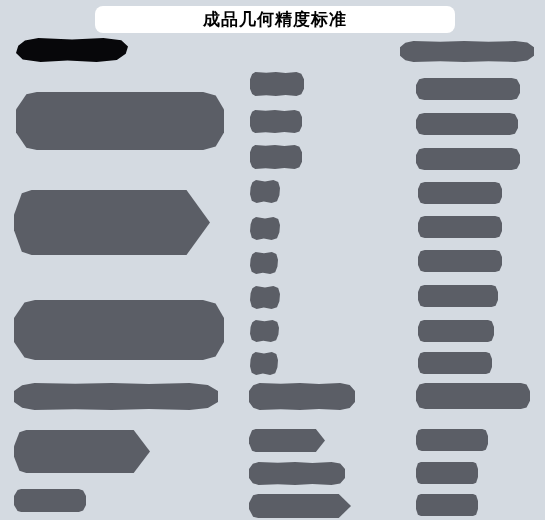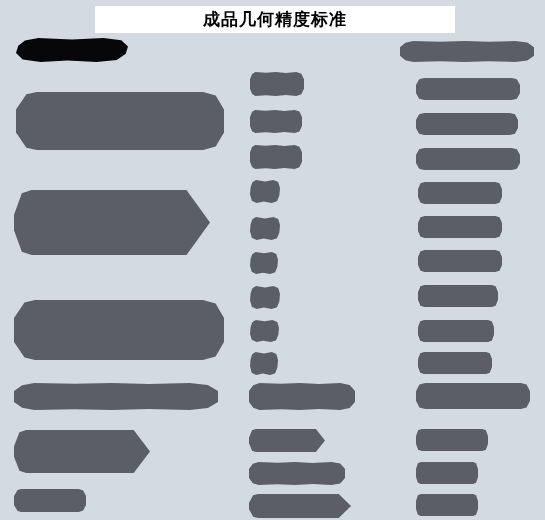--- a/index.html
+++ b/index.html
@@ -25,20 +25,21 @@
     position: absolute;
     left: 95px;
     top: 6px;
     width: 360px;
     height: 27px;
     background: #ffffff;
     display: flex;
     align-items: center;
     justify-content: center;
     overflow: hidden;
+    border-radius: 8px;
   }
   .title-text {
     font-size: 17px;
     font-weight: bold;
     color: #000000;
     letter-spacing: 1px;
     line-height: 1;
     white-space: nowrap;
     font-family: "DejaVu Sans", "Liberation Sans", sans-serif;
   }

